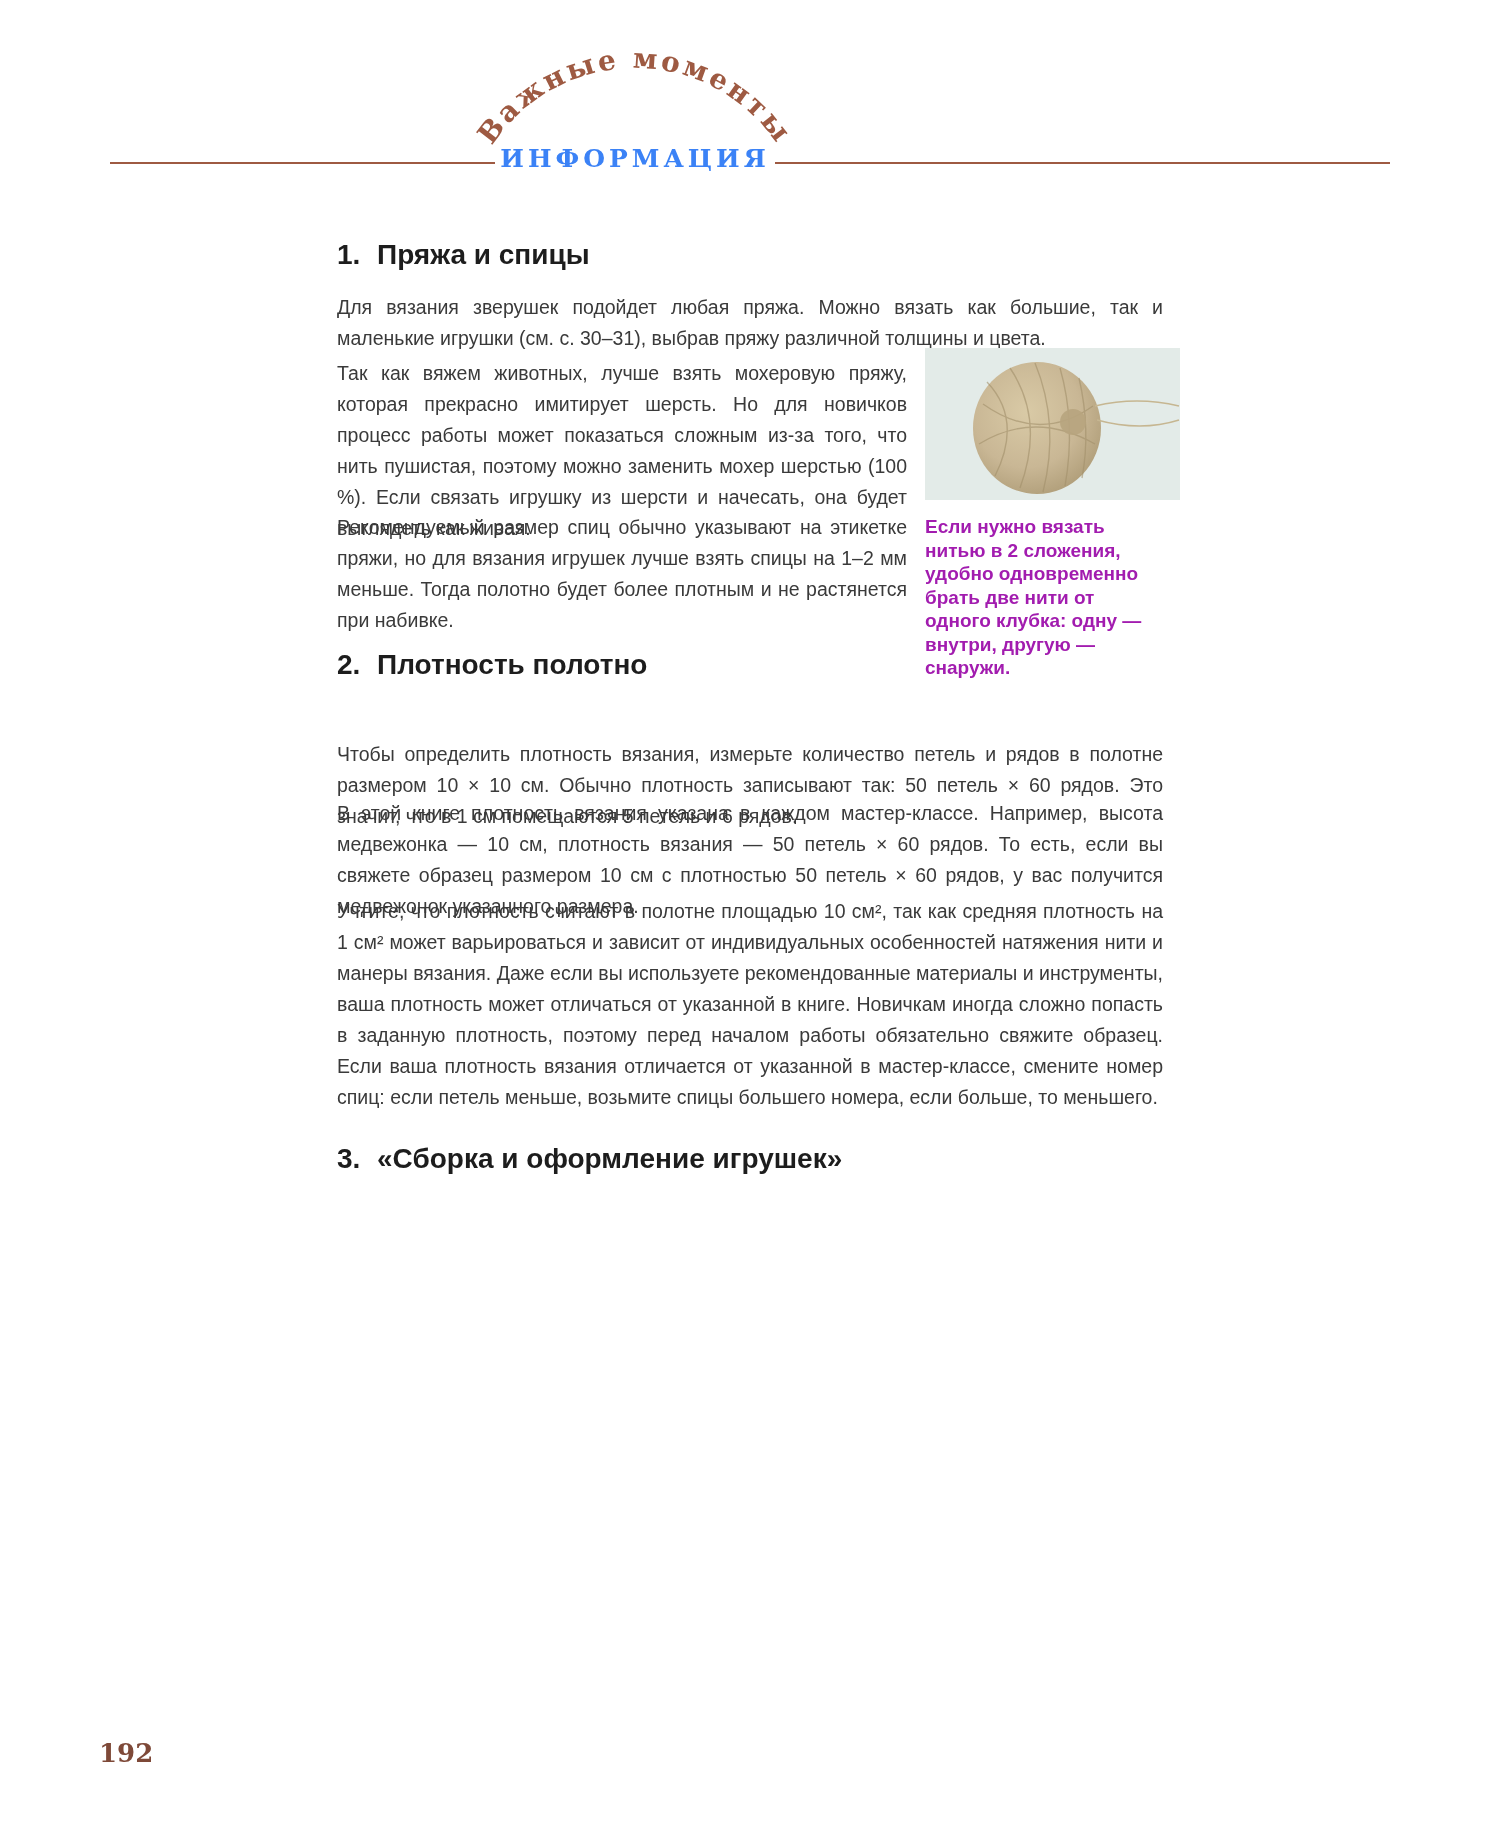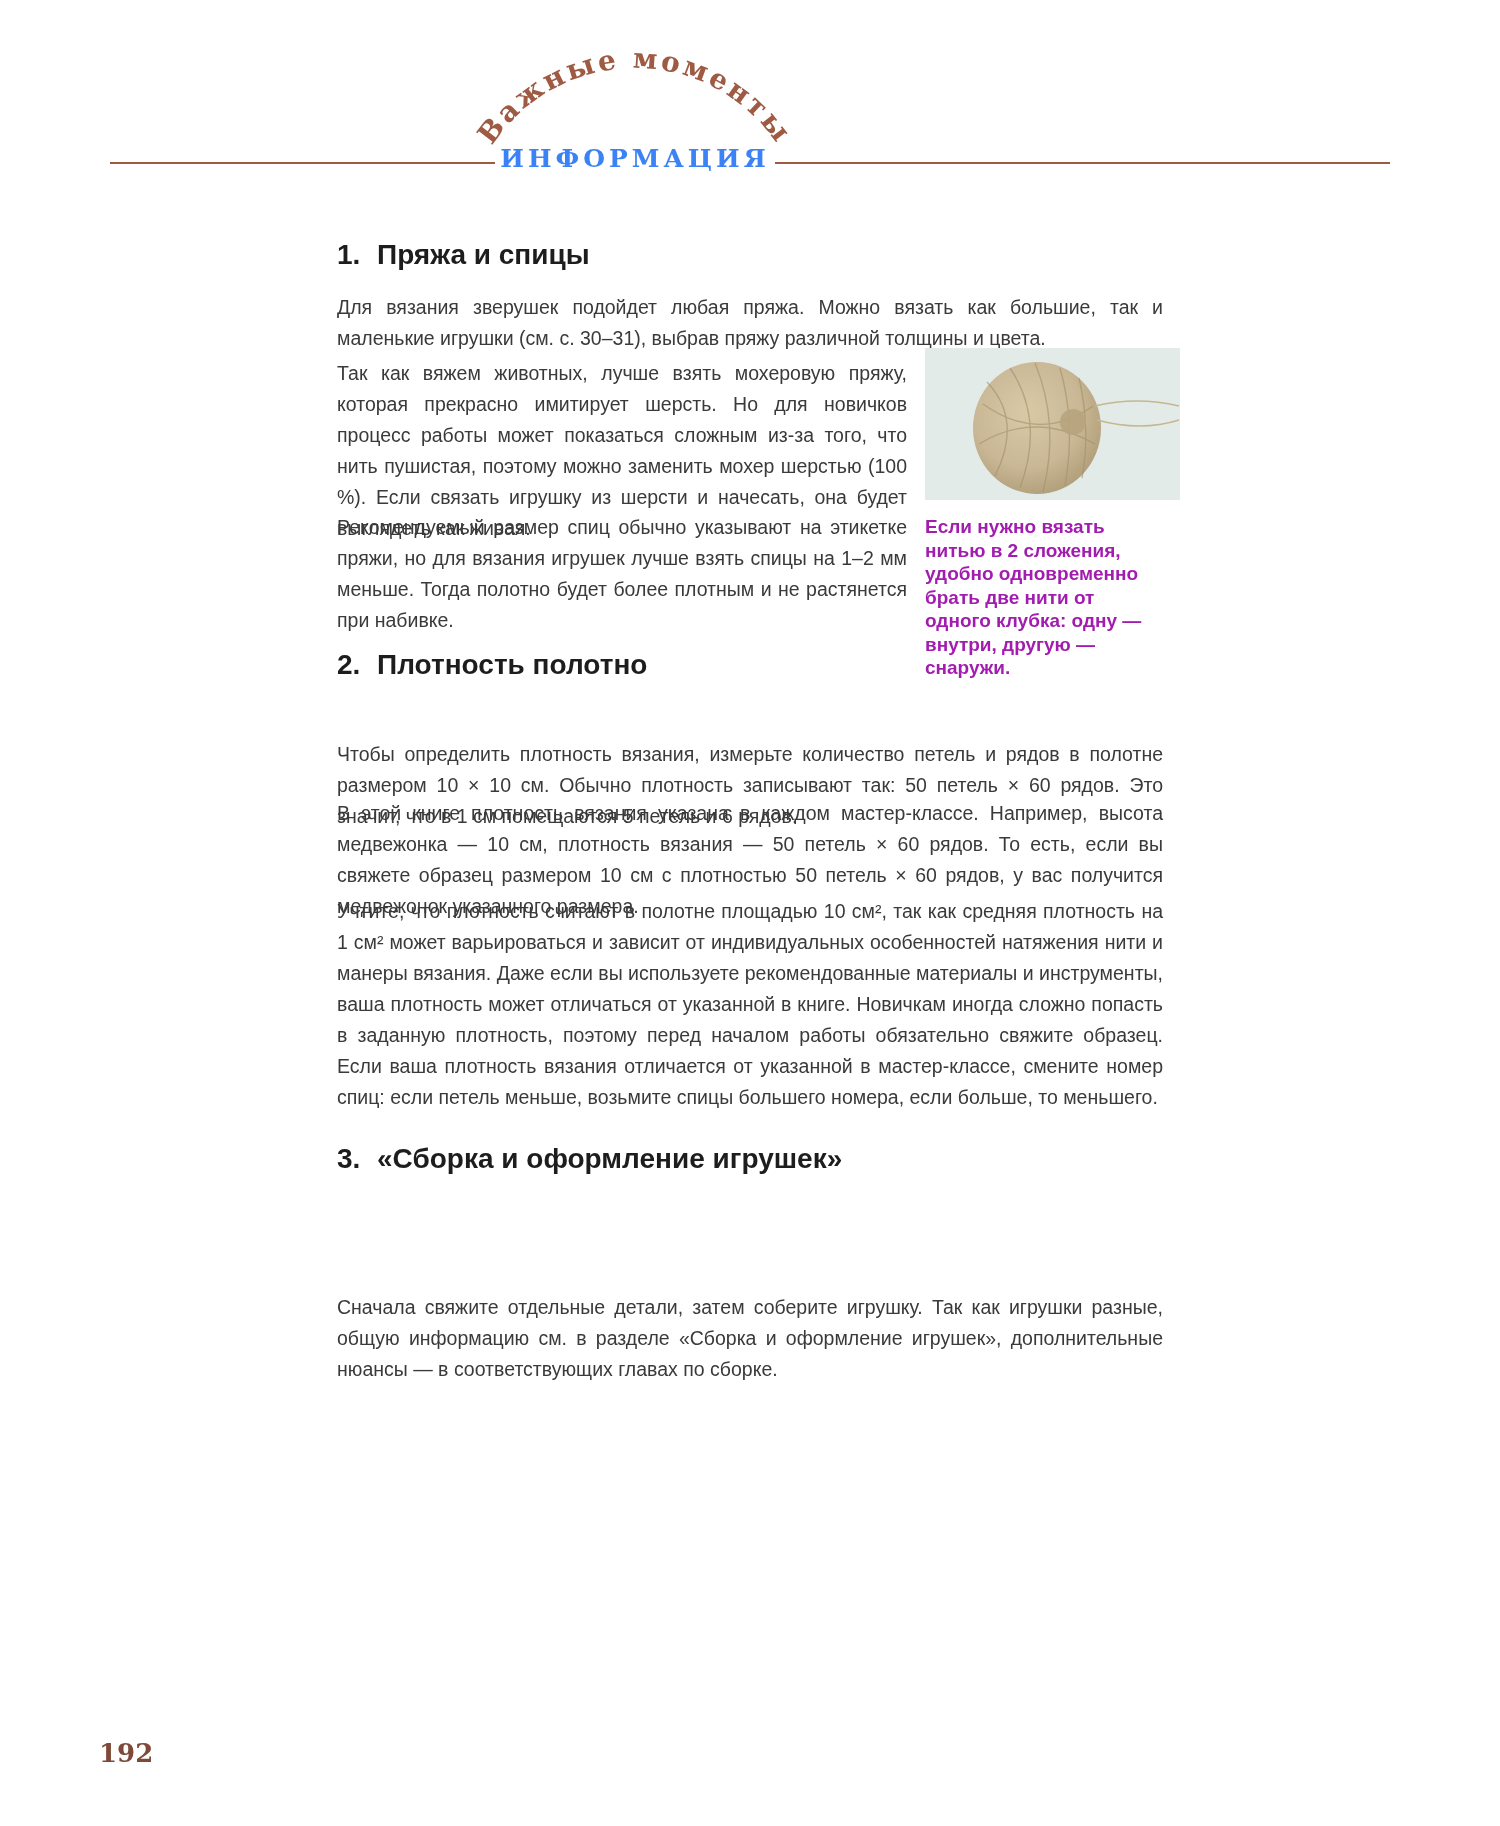--- a/index.html
+++ b/index.html
@@ -161,17 +161,16 @@
   <div class="para p-s2-2">В этой книге плотность вязания указана в каждом мастер-классе. Например, высота медвежонка — 10 см, плотность вязания — 50 петель × 60 рядов. То есть, если вы свяжете образец размером 10 см с плотностью 50 петель × 60 рядов, у вас получится медвежонок указанного размера.</div>
   <div class="para p-s2-3">Учтите, что плотность считают в полотне площадью 10 см², так как средняя плотность на 1 см² может варьироваться и зависит от индивидуальных особенностей натяжения нити и манеры вязания. Даже если вы используете рекомендованные материалы и инструменты, ваша плотность может отличаться от указанной в книге. Новичкам иногда сложно попасть в заданную плотность, поэтому перед началом работы обязательно свяжите образец. Если ваша плотность вязания отличается от указанной в мастер-классе, смените номер спиц: если петель меньше, возьмите спицы большего номера, если больше, то меньшего.</div>
 
   <div class="heading h3">
     <span class="num">3.</span>
     <div class="ttl">
       <div>«Сборка и оформление игрушек»</div>
     </div>
   </div>
 
-  <div class="para p-s3-2">Сначала свяжите отдельные детали, затем соберите игрушку. Так как игрушки разные, общую информацию см. в разделе «Сборка и оформление игрушек», дополнительные нюансы — в соответствующих главах по сборке.</div>
 
   <div class="pagenum">192</div>
 
 </div>
 
 </body></html>

